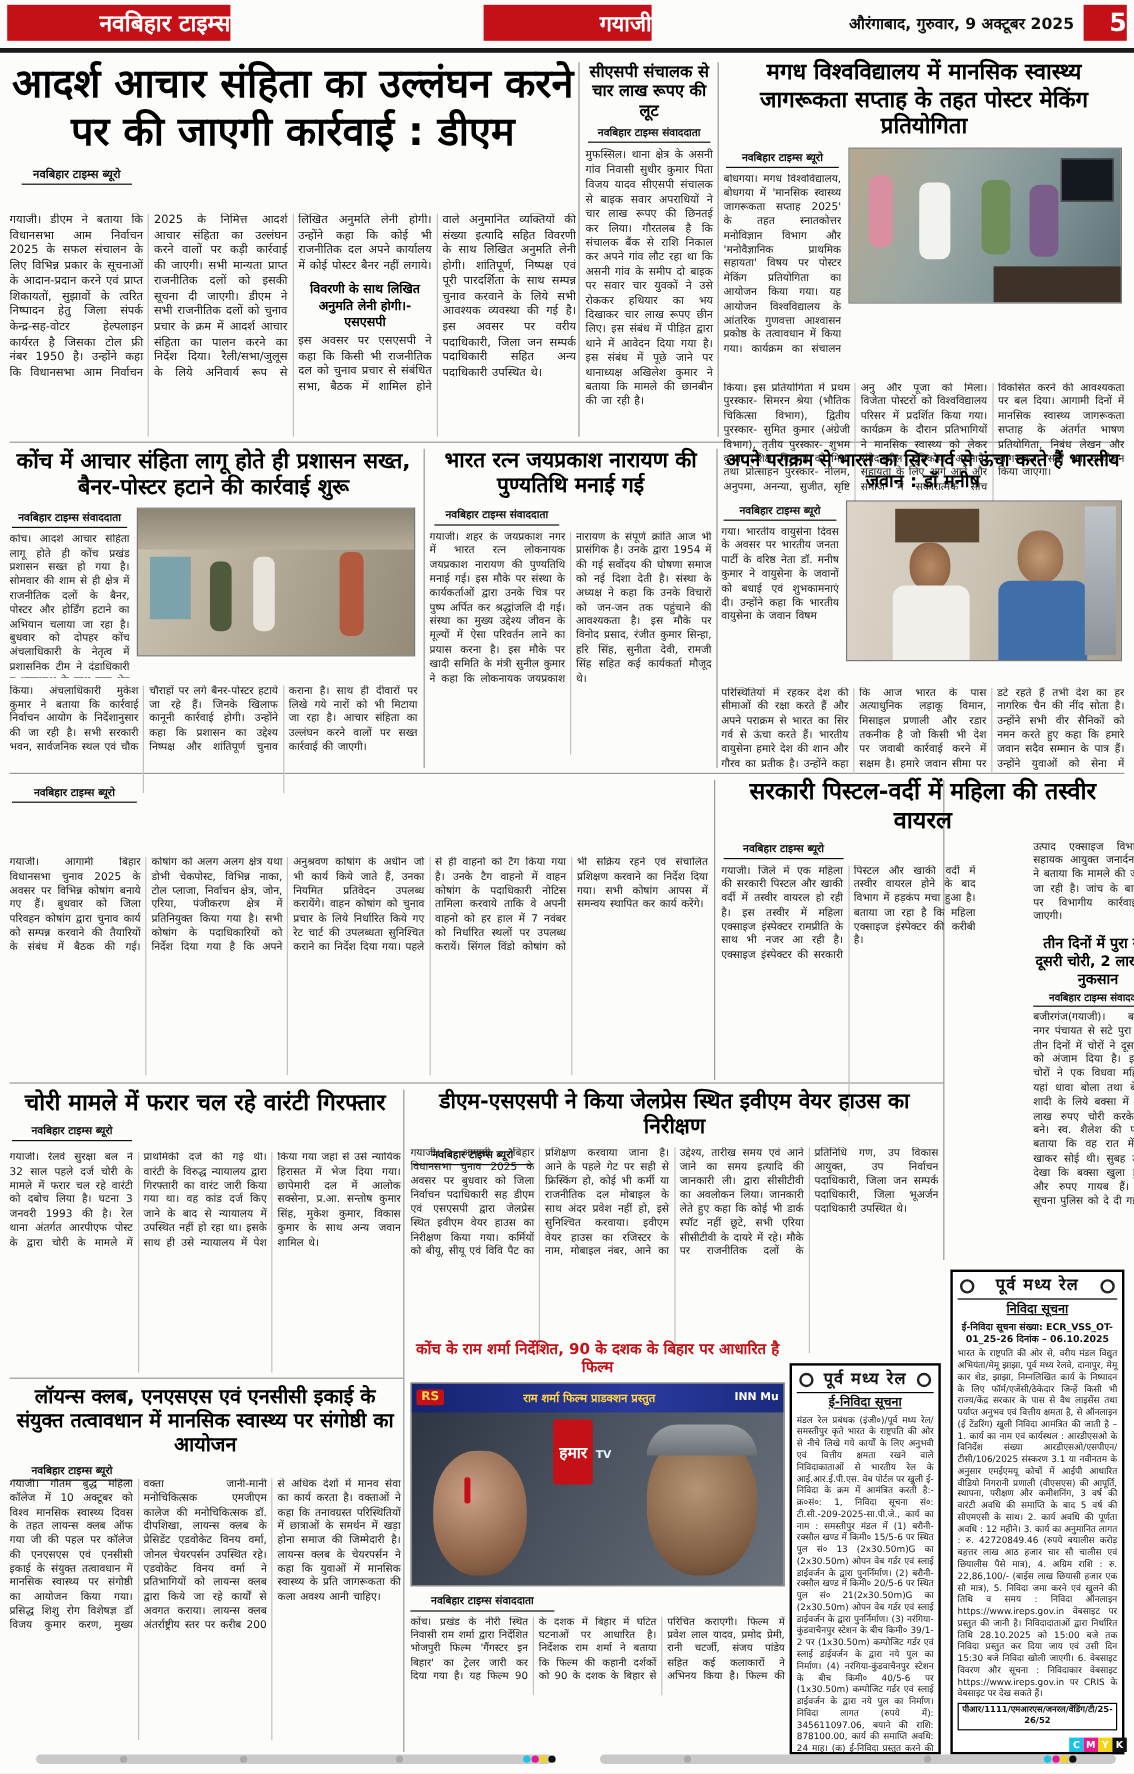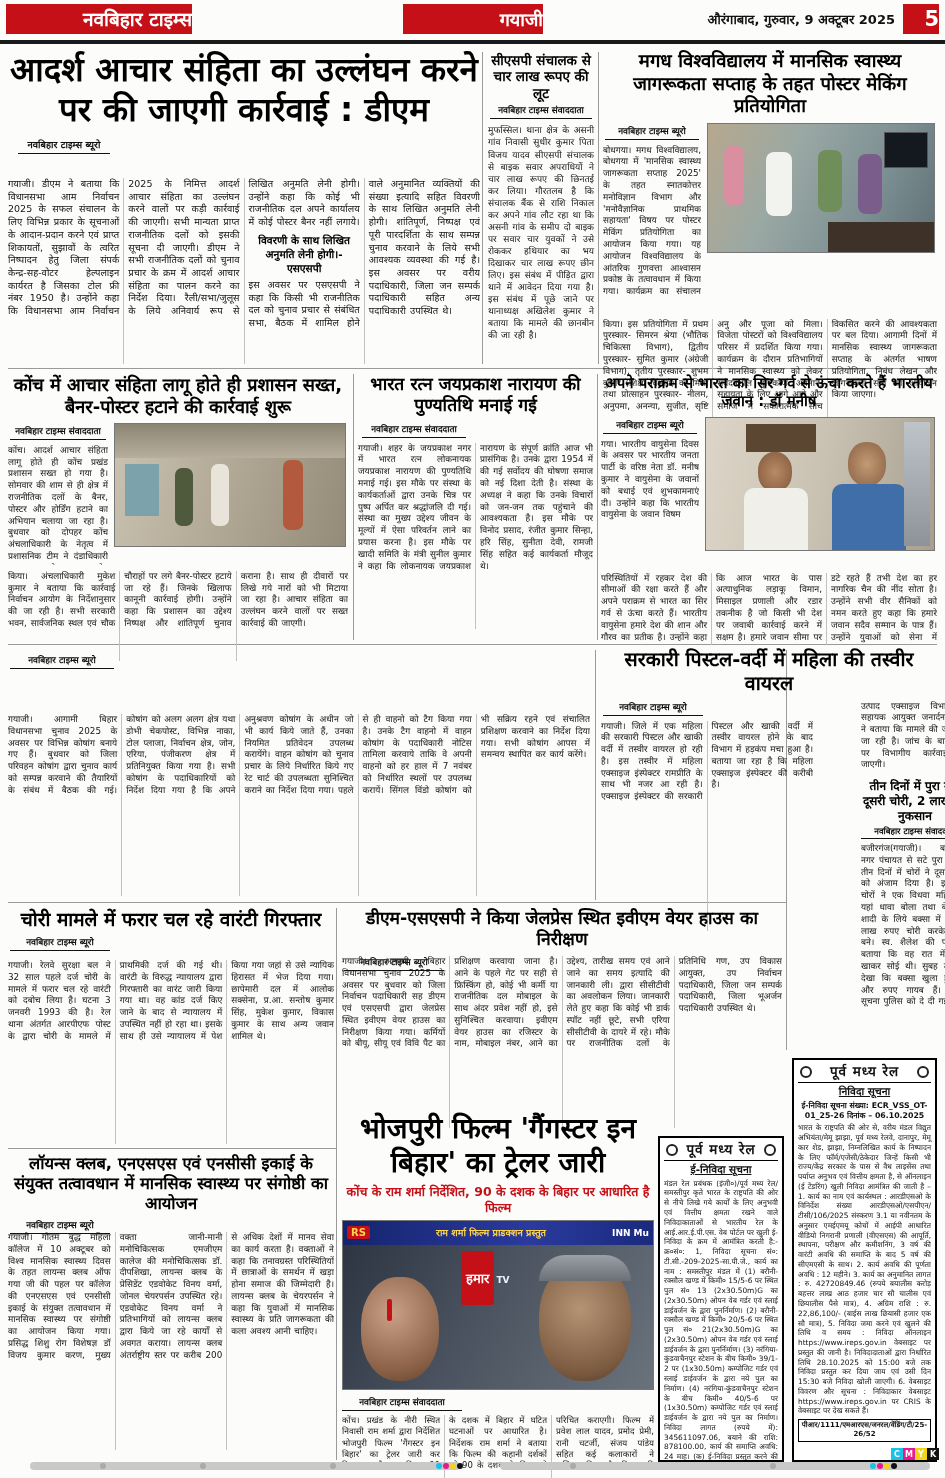--- a/index.html
+++ b/index.html
@@ -227,21 +227,20 @@
       <div style="width:104px;">
         <div class="byline" style="margin:0 2px 5px;font-size:8.8px;">नवबिहार टाइम्स ब्यूरो</div>
       </div>
     </div>
     <div class="cols3" style="position:absolute;left:0;top:78px;width:326px;height:218px;overflow:hidden;">
       <div class="body-txt" style="font-size:8.8px;">गयाजी। गौतम बुद्ध महिला कॉलेज में 10 अक्टूबर को विश्व मानसिक स्वास्थ्य दिवस के तहत लायन्स क्लब ऑफ गया जी की पहल पर कॉलेज की एनएसएस एवं एनसीसी इकाई के संयुक्त तत्वावधान में मानसिक स्वास्थ्य पर संगोष्ठी का आयोजन किया गया। प्रसिद्ध शिशु रोग विशेषज्ञ डॉ विजय कुमार करण, मुख्य वक्ता जानी-मानी मनोचिकित्सक एमजीएम कालेज की मनोचिकित्सक डॉ. दीपशिखा, लायन्स क्लब के प्रेसिडेंट एडवोकेट विनय वर्मा, जोनल चेयरपर्सन उपस्थित रहे। एडवोकेट विनय वर्मा ने प्रतिभागियों को लायन्स क्लब द्वारा किये जा रहे कार्यों से अवगत कराया। लायन्स क्लब अंतर्राष्ट्रीय स्तर पर करीब 200 से अधिक देशों में मानव सेवा का कार्य करता है। वक्ताओं ने कहा कि तनावग्रस्त परिस्थितियों में छात्राओं के समर्थन में खड़ा होना समाज की जिम्मेदारी है। लायन्स क्लब के चेयरपर्सन ने कहा कि युवाओं में मानसिक स्वास्थ्य के प्रति जागरूकता की कला अवश्य आनी चाहिए।</div>
     </div>
   </div>
 
   <div class="abs" style="left:342px;top:1112px;width:312px;height:352px;">
-    <div class="headline" style="font-size:28px;">भोजपुरी फिल्म 'गैंगस्टर इन बिहार' का ट्रेलर जारी</div>
     <div class="headline" style="font-size:12.5px;color:#c61017;margin-top:4px;">कोंच के राम शर्मा निर्देशित, 90 के दशक के बिहार पर आधारित है फिल्म</div>
     <div class="photo" style="width:310px;height:168px;margin-top:5px;
          background:linear-gradient(120deg,#2b3240 0%,#49525e 45%,#6a727c 100%);">
       <div style="position:absolute;left:0;top:0;width:310px;height:24px;
                   background:linear-gradient(90deg,#15246e,#2a3a9e 60%,#1a2a7e);display:flex;align-items:center;gap:6px;padding:0 4px;box-sizing:border-box;">
         <span style="background:#c61017;color:#ffd54a;font-weight:700;font-size:10px;padding:1px 4px;border-radius:2px;">RS</span>
         <span style="color:#ffd54a;font-weight:700;font-size:9.5px;flex:1;text-align:center;">राम शर्मा फिल्म प्राडक्शन प्रस्तुत</span>
         <span style="color:#fff;font-weight:700;font-size:9px;">INN Mu</span>
       </div>
       <div style="position:absolute;left:118px;top:30px;display:flex;align-items:baseline;gap:2px;">

